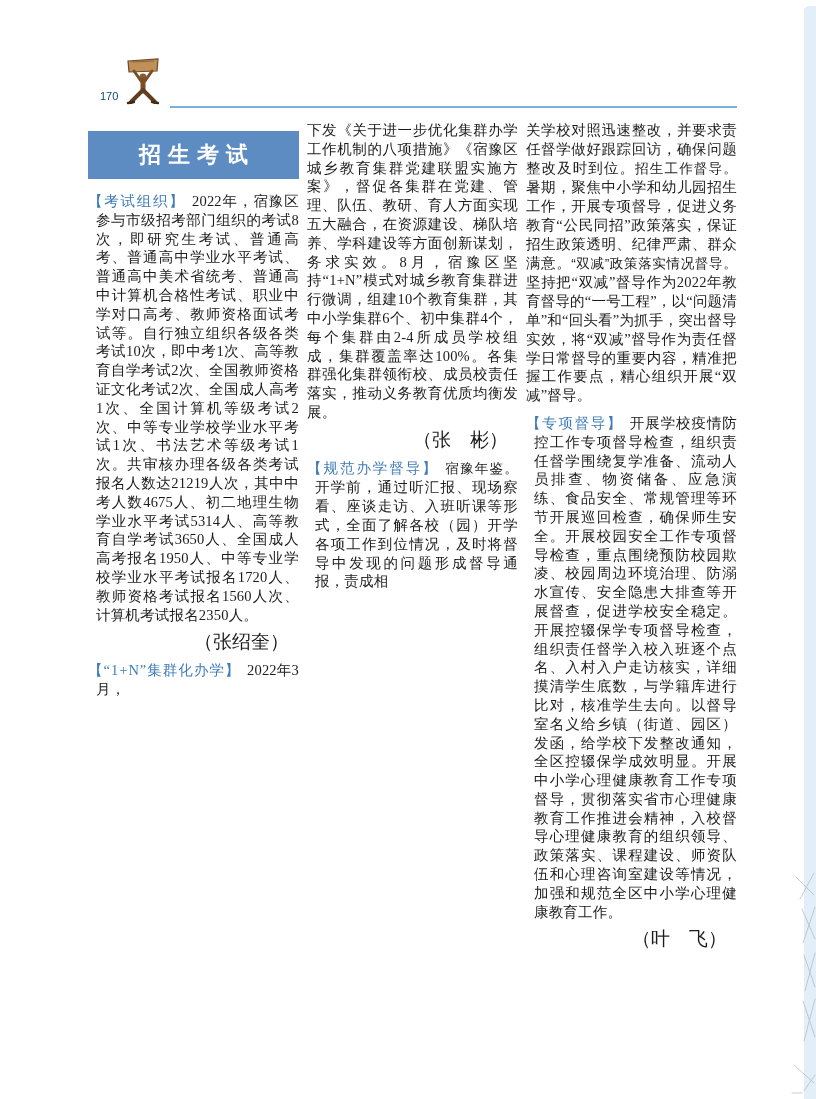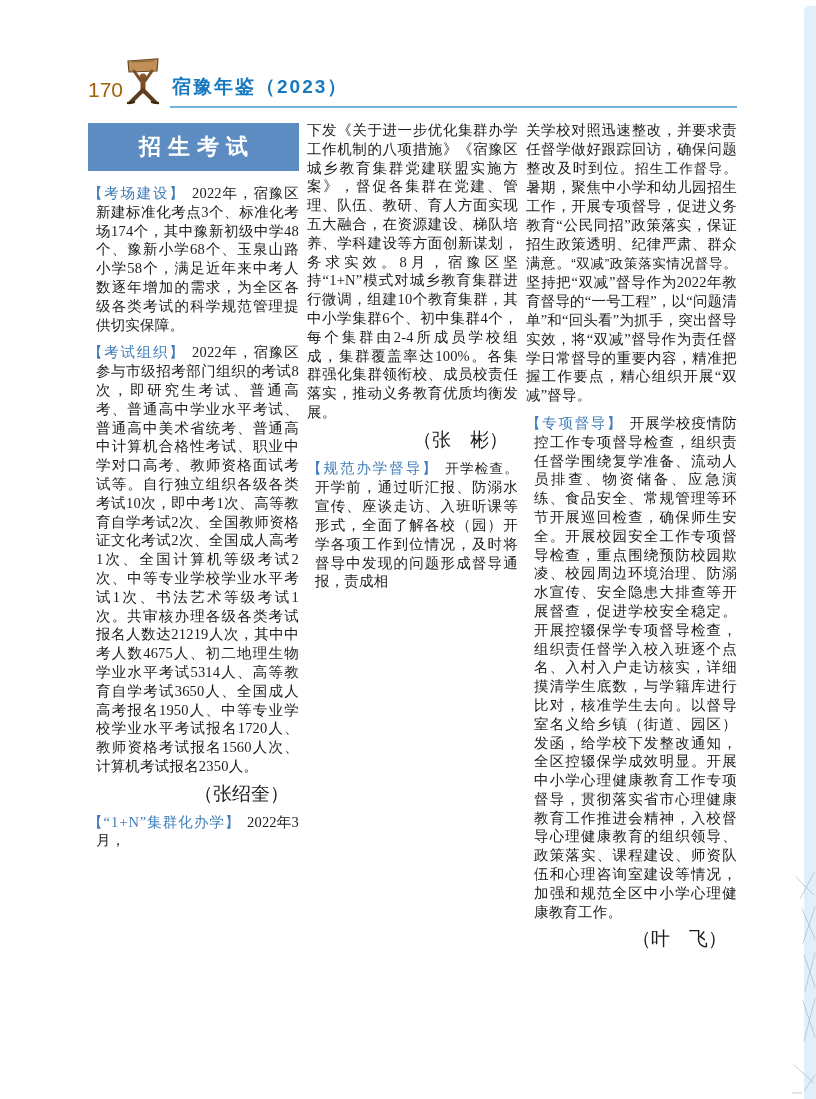--- a/index.html
+++ b/index.html
@@ -1,37 +1,37 @@
 <!DOCTYPE html>
 <html style="--title-blue: #1879c0; --rule-blue: #79b1dd; --section-heading-bg: #5d8cc3; --label-blue: #3f7cb8; --strip-blue: #e3eff8;"><head>
 <meta charset="utf-8">
 <style>
   html,body{margin:0;padding:0;background:#ffffff;}
   .page{position:relative;width:816px;height:1099px;background:#ffffff;overflow:hidden;
         font-family:"Liberation Serif","DejaVu Serif",serif;color:#1c1c1c;}
 
   
   .header{position:absolute;left:88px;top:60px;width:649px;height:46px;}
-  .page-number{position:absolute;left:0;bottom:4px;font-size:21px;color:#a16207;
+  .page-number{position:absolute;left:12px;bottom:4px;font-size:11px;color:#0c4a6e;
                font-family:"Liberation Sans",sans-serif;}
   .logo{position:absolute;left:32px;bottom:-2px;width:46px;height:50px;}
   .book-title{position:absolute;left:84px;bottom:6px;font-size:19px;font-weight:bold;
               color:var(--title-blue,#1879c0);letter-spacing:2px;
               font-family:"Liberation Sans","DejaVu Sans",sans-serif;}
   .header-rule{position:absolute;left:82px;bottom:-2px;width:567px;height:2px;
                background:var(--rule-blue,#79b1dd);}
 
   
   .columns{position:absolute;left:88px;top:121px;width:649px;display:flex;gap:8px;}
   .col{width:211px;flex:0 0 211px;}
 
   .section-heading{height:48px;margin:30px 0 13px;display:flex;align-items:center;justify-content:center;
         background:var(--section-heading-bg,#5d8cc3);color:#ffffff;font-weight:bold;
         font-size:22px;letter-spacing:7px;text-indent:7px;}
-  .col > .section-heading:first-child{margin-top:2px;}
+  .col > .section-heading:first-child{margin-top:10px;}
 
   .entry{margin:9px 0;font-size:14.5px;line-height:18.8px;text-align:justify;
          padding-left:.55em;text-indent:-.55em;letter-spacing:.2px;}
   .entry.cont{padding-left:0;text-indent:0;margin-top:0;}
   .col > .entry:first-child{margin-top:0;}
 
   .entry .label{color:var(--label-blue,#3f7cb8);margin-right:.45em;letter-spacing:1px;}
   .entry .bold{font-weight:normal;font-family:"Liberation Sans","DejaVu Sans",sans-serif;font-size:13.6px;}
 
   .signature{font-size:19px;line-height:18.8px;text-align:right;padding-right:10px;margin:0 0 2px;}
@@ -50,36 +50,34 @@
     <span class="page-number">170</span>
     <svg class="logo" viewBox="0 0 46 50" xmlns="http://www.w3.org/2000/svg">
       <path d="M8,3 L38,1 L37,13 L9,14 Z" fill="#c09058" stroke="#6b4a26" stroke-width="1.2"></path>
       <path d="M12,4 L34,3" stroke="#8a6437" stroke-width="1" fill="none"></path>
       <circle cx="23" cy="19" r="3.6" fill="#8a5a30"></circle>
       <path d="M14,13 L21,23 M32,13 L25,23" stroke="#7a4f28" stroke-width="3" stroke-linecap="round" fill="none"></path>
       <path d="M23,22 L23,33" stroke="#7a4f28" stroke-width="5" stroke-linecap="round" fill="none"></path>
       <path d="M23,32 L11,44 M23,32 L35,44" stroke="#5f3d1e" stroke-width="4" stroke-linecap="round" fill="none"></path>
       <path d="M8,45 L14,44 M32,44 L38,45" stroke="#3f2a14" stroke-width="2.4" stroke-linecap="round" fill="none"></path>
     </svg>
-    <span class="book-title">宿豫年鉴（2023）</span>
     <div class="header-rule"></div>
   </div>
 
   <div class="columns">
     <div class="col">
         <div class="section-heading">招生考试</div>
-        <p class="entry"><span class="label">【考场建设】</span><span class="n">2022年，宿豫区新建标准化考点3个、标准化考场174个，其中豫新初级中学48个、豫新小学68个、玉泉山路小学58个，满足近年来中考人数逐年增加的需求，为全区各级各类考试的科学规范管理提供切实保障。</span></p>
         <p class="entry"><span class="label">【考试组织】</span><span class="n">2022年，宿豫区参与市级招考部门组织的考试8次，即研究生考试、普通高考、普通高中学业水平考试、普通高中美术省统考、普通高中计算机合格性考试、职业中学对口高考、教师资格面试考试等。自行独立组织各级各类考试10次，即中考1次、高等教育自学考试2次、全国教师资格证文化考试2次、全国成人高考1次、全国计算机等级考试2次、中等专业学校学业水平考试1次、书法艺术等级考试1次。共审核办理各级各类考试报名人数达21219人次，其中中考人数4675人、初二地理生物学业水平考试5314人、高等教育自学考试3650人、全国成人高考报名1950人、中等专业学校学业水平考试报名1720人、教师资格考试报名1560人次、计算机考试报名2350人。</span></p>
         <div class="signature">（张绍奎）</div>
         <p class="entry"><span class="label">【“1+N”集群化办学】</span><span class="n">2022年3月，</span></p>
       </div>
     <div class="col">
         <p class="entry cont"><span class="n">下发《关于进一步优化集群办学工作机制的八项措施》《宿豫区城乡教育集群党建联盟实施方案》，督促各集群在党建、管理、队伍、教研、育人方面实现五大融合，在资源建设、梯队培养、学科建设等方面创新谋划，务求实效。8月，宿豫区坚持“1+N”模式对城乡教育集群进行微调，组建10个教育集群，其中小学集群6个、初中集群4个，每个集群由2-4所成员学校组成，集群覆盖率达100%。各集群强化集群领衔校、成员校责任落实，推动义务教育优质均衡发展。</span></p>
         <div class="signature">（张　彬）</div>
-        <p class="entry"><span class="label">【规范办学督导】</span><span class="bold">开学检查。</span><span class="n">开学前，通过听汇报、防溺水宣传、座谈走访、入班听课等形式，全面了解各校（园）开学各项工作到位情况，及时将督导中发现的问题形成督导通报，责成相</span></p>
+        <p class="entry"><span class="label">【规范办学督导】</span><span class="bold">宿豫年鉴。</span><span class="n">开学前，通过听汇报、现场察看、座谈走访、入班听课等形式，全面了解各校（园）开学各项工作到位情况，及时将督导中发现的问题形成督导通报，责成相</span></p>
       </div>
     <div class="col">
         <p class="entry cont"><span class="n">关学校对照迅速整改，并要求责任督学做好跟踪回访，确保问题整改及时到位。</span><span class="bold">招生工作督导。</span><span class="n">暑期，聚焦中小学和幼儿园招生工作，开展专项督导，促进义务教育“公民同招”政策落实，保证招生政策透明、纪律严肃、群众满意。</span><span class="bold">“双减”政策落实情况督导。</span><span class="n">坚持把“双减”督导作为2022年教育督导的“一号工程”，以“问题清单”和“回头看”为抓手，突出督导实效，将“双减”督导作为责任督学日常督导的重要内容，精准把握工作要点，精心组织开展“双减”督导。</span></p>
         <p class="entry"><span class="label">【专项督导】</span><span class="n">开展学校疫情防控工作专项督导检查，组织责任督学围绕复学准备、流动人员排查、物资储备、应急演练、食品安全、常规管理等环节开展巡回检查，确保师生安全。开展校园安全工作专项督导检查，重点围绕预防校园欺凌、校园周边环境治理、防溺水宣传、安全隐患大排查等开展督查，促进学校安全稳定。开展控辍保学专项督导检查，组织责任督学入校入班逐个点名、入村入户走访核实，详细摸清学生底数，与学籍库进行比对，核准学生去向。以督导室名义给乡镇（街道、园区）发函，给学校下发整改通知，全区控辍保学成效明显。开展中小学心理健康教育工作专项督导，贯彻落实省市心理健康教育工作推进会精神，入校督导心理健康教育的组织领导、政策落实、课程建设、师资队伍和心理咨询室建设等情况，加强和规范全区中小学心理健康教育工作。</span></p>
         <div class="signature">（叶　飞）</div>
       </div>
   </div>
 
   <div class="edge-strip"></div>
   <svg class="corner-sketch" viewBox="0 0 26 230" xmlns="http://www.w3.org/2000/svg">

